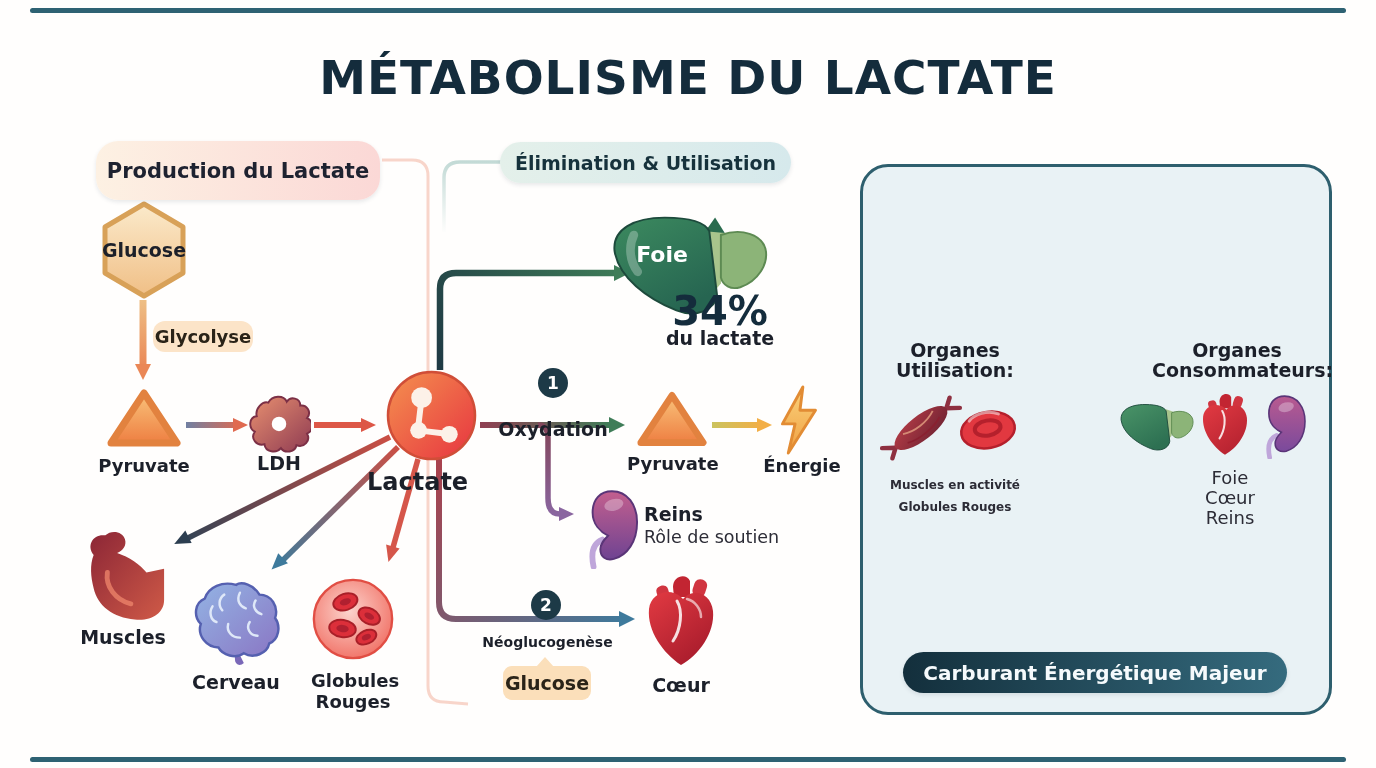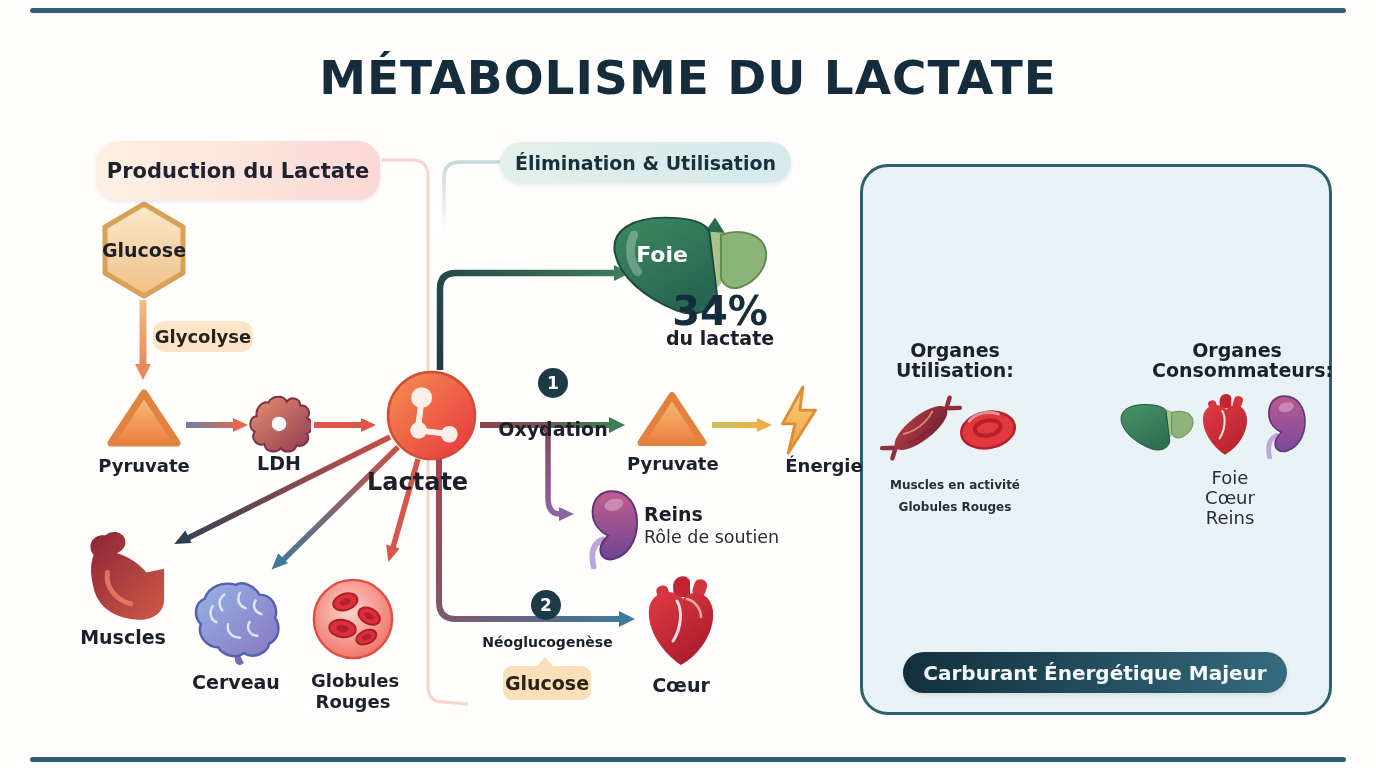--- a/index.html
+++ b/index.html
@@ -324,21 +324,21 @@
     <svg width="44" height="70" viewBox="0 0 44 72">
       <defs>
           <linearGradient id="gbolt" x1="0" y1="0" x2="0" y2="1">
         <stop offset="0" stop-color="#fad27c"></stop>
             <stop offset="1" stop-color="#f0a042"></stop>
           </linearGradient>
         </defs>
       <polygon points="27,2 6,40 19,40 12,70 40,26 24,26" fill="url(#gbolt)" stroke="#e28c34" stroke-width="3" stroke-linejoin="round"></polygon>
     </svg>
   </div>
-  <div class="abs lbl" style="left:783px;top:455px;width:82px;font-size:18px;">Énergie</div>
+  <div class="abs lbl" style="left:761px;top:455px;width:82px;font-size:18px;">Énergie</div>
 
   <div class="abs node" style="left:581px;top:487px;">
     <svg width="58" height="82" viewBox="0 0 60 84">
       <defs>
           <linearGradient id="gkid" x1="0" y1="0" x2="0" y2="1">
         <stop offset="0" stop-color="#c35f8e"></stop>
             <stop offset="1" stop-color="#6f4392"></stop>
           </linearGradient>
         </defs>
       <path d="M22,54 C12,58 10,68 13,82" stroke="#bfa6da" stroke-width="6" fill="none" stroke-linecap="round"></path>

